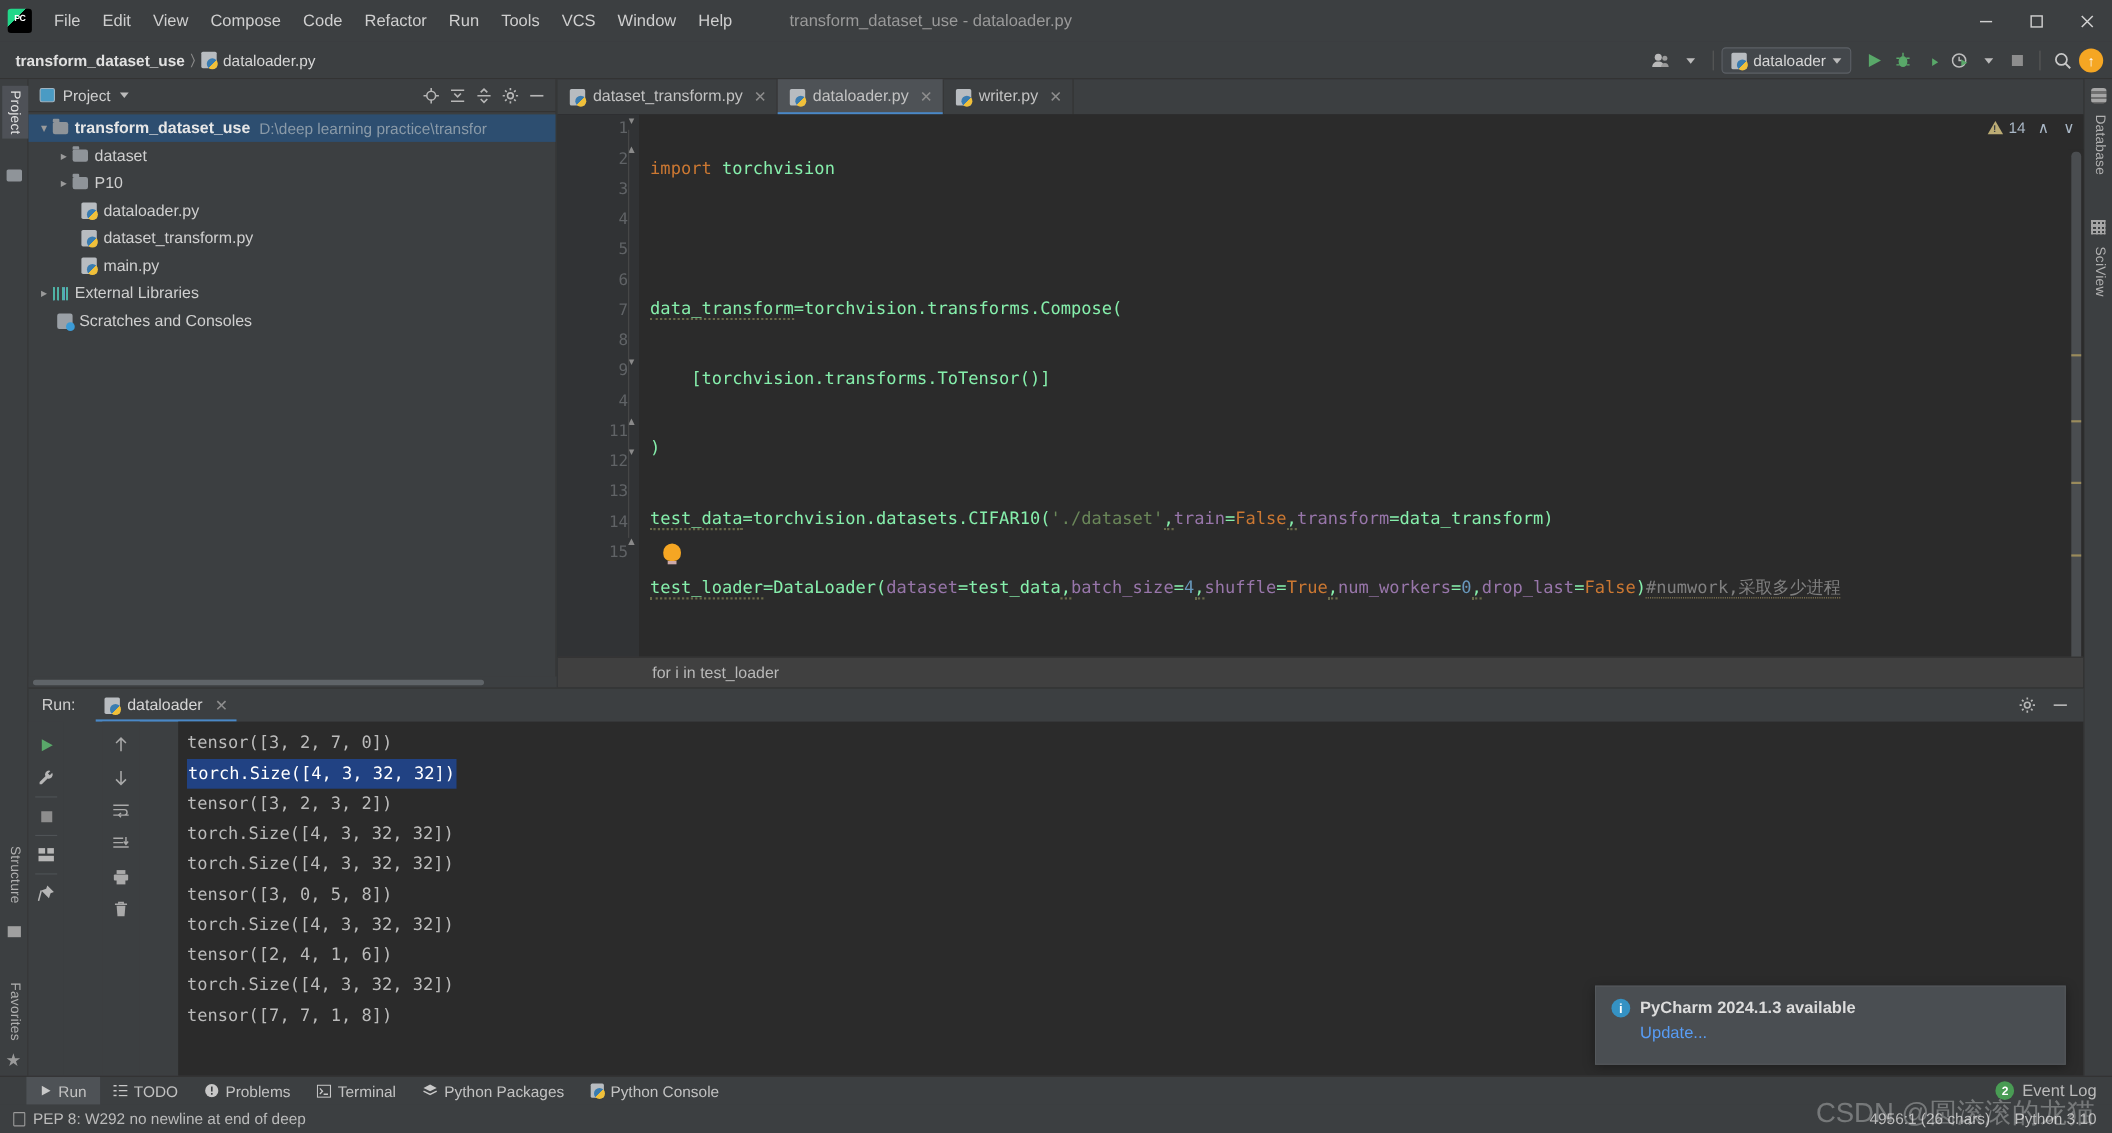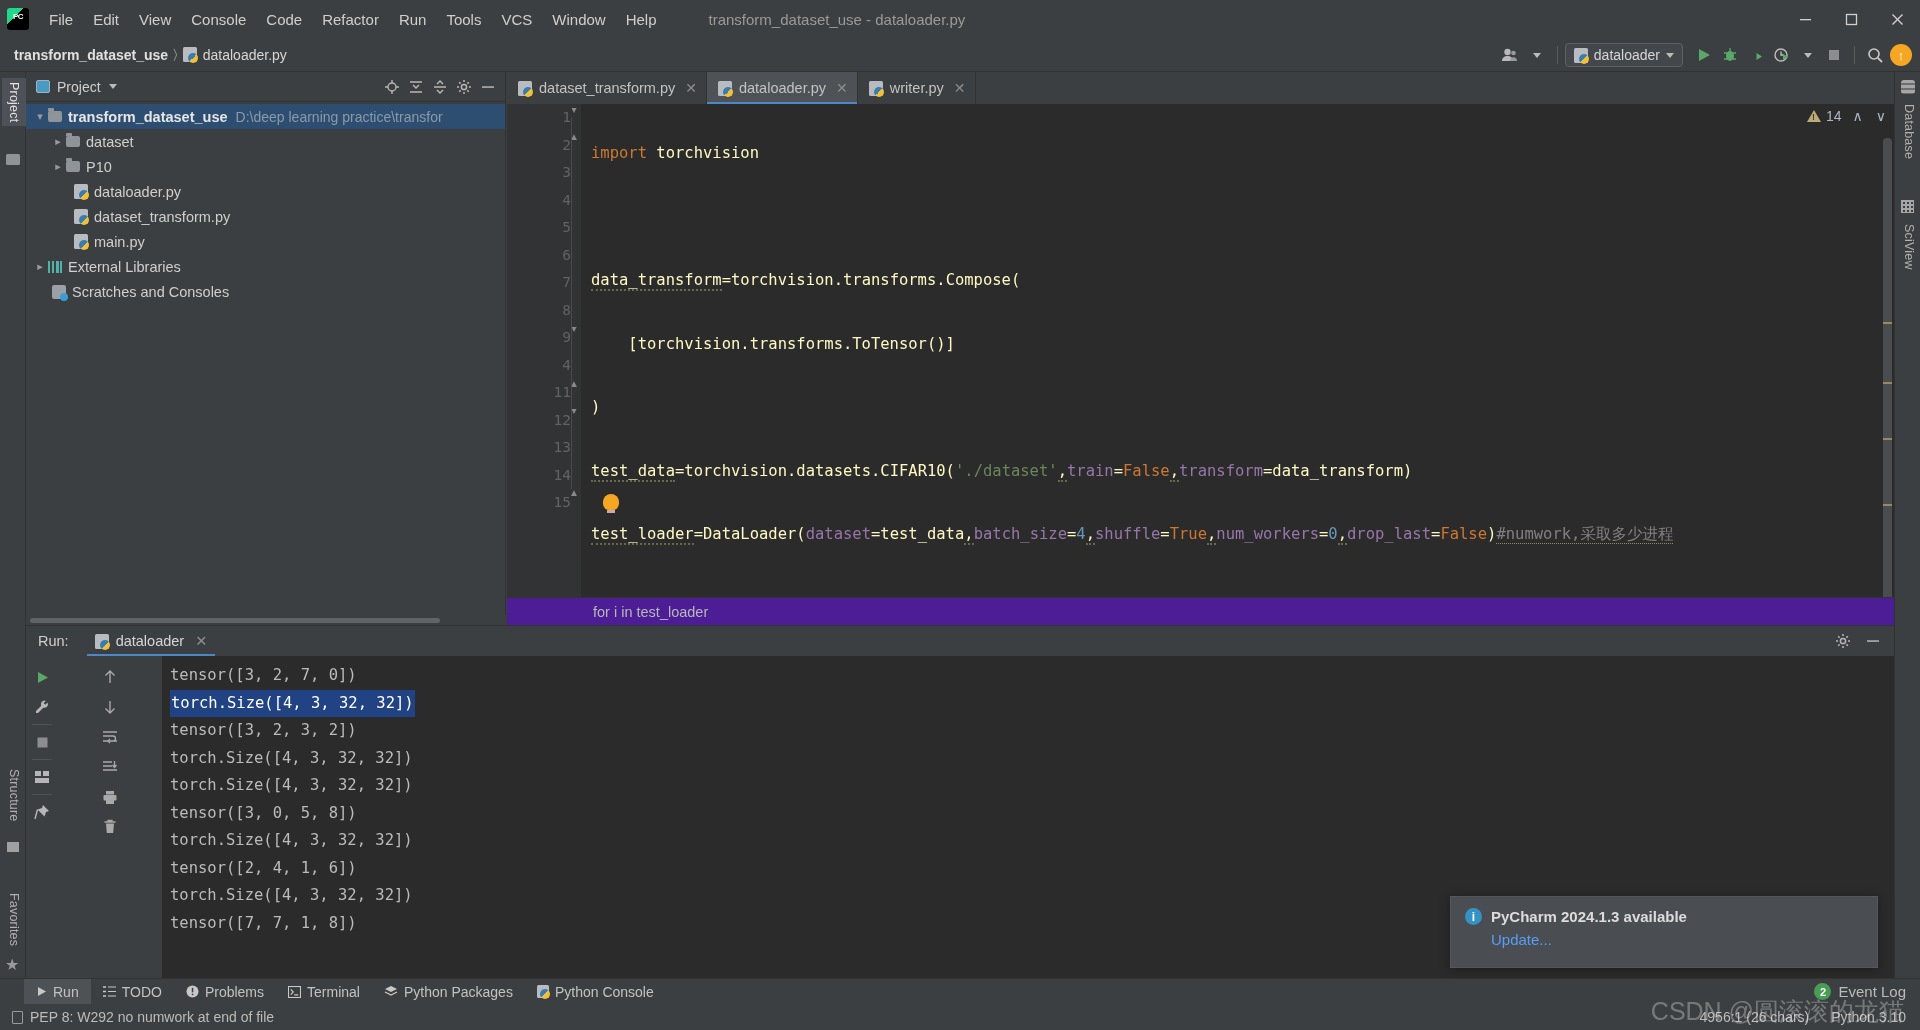--- a/index.html
+++ b/index.html
@@ -190,21 +190,21 @@
     position: absolute; left: 74px; top: 0; right: 0; bottom: 0;
     font-family: "DejaVu Sans Mono", monospace; font-size: 15.5px;
     white-space: pre; overflow: hidden;
   }
   .cline { height: 27.5px; line-height: 27.5px; padding-left: 10px; color: #a9b7c6; }
   .kw   { color: #cc7832; }
   .str  { color: #6a8759; }
   .num  { color: #6897bb; }
   .cmt-u { color: #808080; border-bottom: 1px dotted #9a8b5c; }
   .par  { color: #9876aa; }
-  .id   { color: #fef9c3; }
+  .id   { color: #86efac; }
   .wavy { border-bottom: 2px dotted #6a6a4a; }
   .inspect-box {
     position: absolute; right: 8px; top: 4px; display: flex; align-items: center; gap: 5px;
     font-size: 14px; color: #a9b7c6; z-index: 5;
   }
   .warn-tri {
     width: 0; height: 0; border-left: 7px solid transparent; border-right: 7px solid transparent;
     border-bottom: 12px solid #bcac74; position: relative;
   }
   .warn-tri::after {
@@ -213,21 +213,21 @@
   }
   .vscroll-col {
     position: absolute; right: 0; top: 32px; width: 14px; bottom: 0; background: #2b2b2b;
   }
   .vscroll-thumb {
     position: absolute; right: 2px; top: 2px; width: 9px; height: 480px;
     background: #4a4d50; border-radius: 4px;
   }
   .vmark { position: absolute; right: 2px; width: 9px; height: 2px; background: #9a8b5c; }
   .breadcrumbs {
-    position: absolute; left: 0; bottom: 0; right: 0; height: 28px; background: #4c1d95;
+    position: absolute; left: 0; bottom: 0; right: 0; height: 28px; background: #404040;
     border-top: 1px solid #323232; display: flex; align-items: center;
     padding-left: 86px; font-size: 14.5px; color: #b8b8b8;
   }
 
   
   .runwin {
     position: absolute; left: 26px; top: 625px; right: 26px; height: 353px; background: #3c3f41;
     border-top: 1px solid #323232;
   }
   .run-head { height: 30px; display: flex; align-items: center; padding-left: 12px; }
@@ -310,21 +310,21 @@
 </head>
 <body>
 
 <div id="app">
 
   <div class="menubar">
     <div class="pc-logo"></div>
     <div class="menu-item"><span>File</span></div>
     <div class="menu-item"><span>Edit</span></div>
     <div class="menu-item"><span>View</span></div>
-    <div class="menu-item"><span>Console</span></div>
+    <div class="menu-item"><span>Compose</span></div>
     <div class="menu-item"><span>Code</span></div>
     <div class="menu-item"><span>Refactor</span></div>
     <div class="menu-item"><span>Run</span></div>
     <div class="menu-item"><span>Tools</span></div>
     <div class="menu-item"><span>VCS</span></div>
     <div class="menu-item"><span>Window</span></div>
     <div class="menu-item"><span>Help</span></div>
     <div class="win-title">transform_dataset_use - dataloader.py</div>
 
     <div class="win-ctrl-wrap">
@@ -775,21 +775,21 @@
     </div>
 
     <div class="bb-right">
       <span class="green-badge">2</span>
       <span>Event Log</span>
     </div>
   </div>
 
   <div class="statusbar">
     <span class="doc-ic"></span>
-    <span>PEP 8: W292 no numwork at end of file</span>
+    <span>PEP 8: W292 no newline at end of deep</span>
     <div class="sb-right">
       <span>4956:1 (26 chars)</span>
       <span>Python 3.10</span>
     </div>
   </div>
 
   <div class="watermark">CSDN @圆滚滚的龙猫</div>
 
 </div>
 

